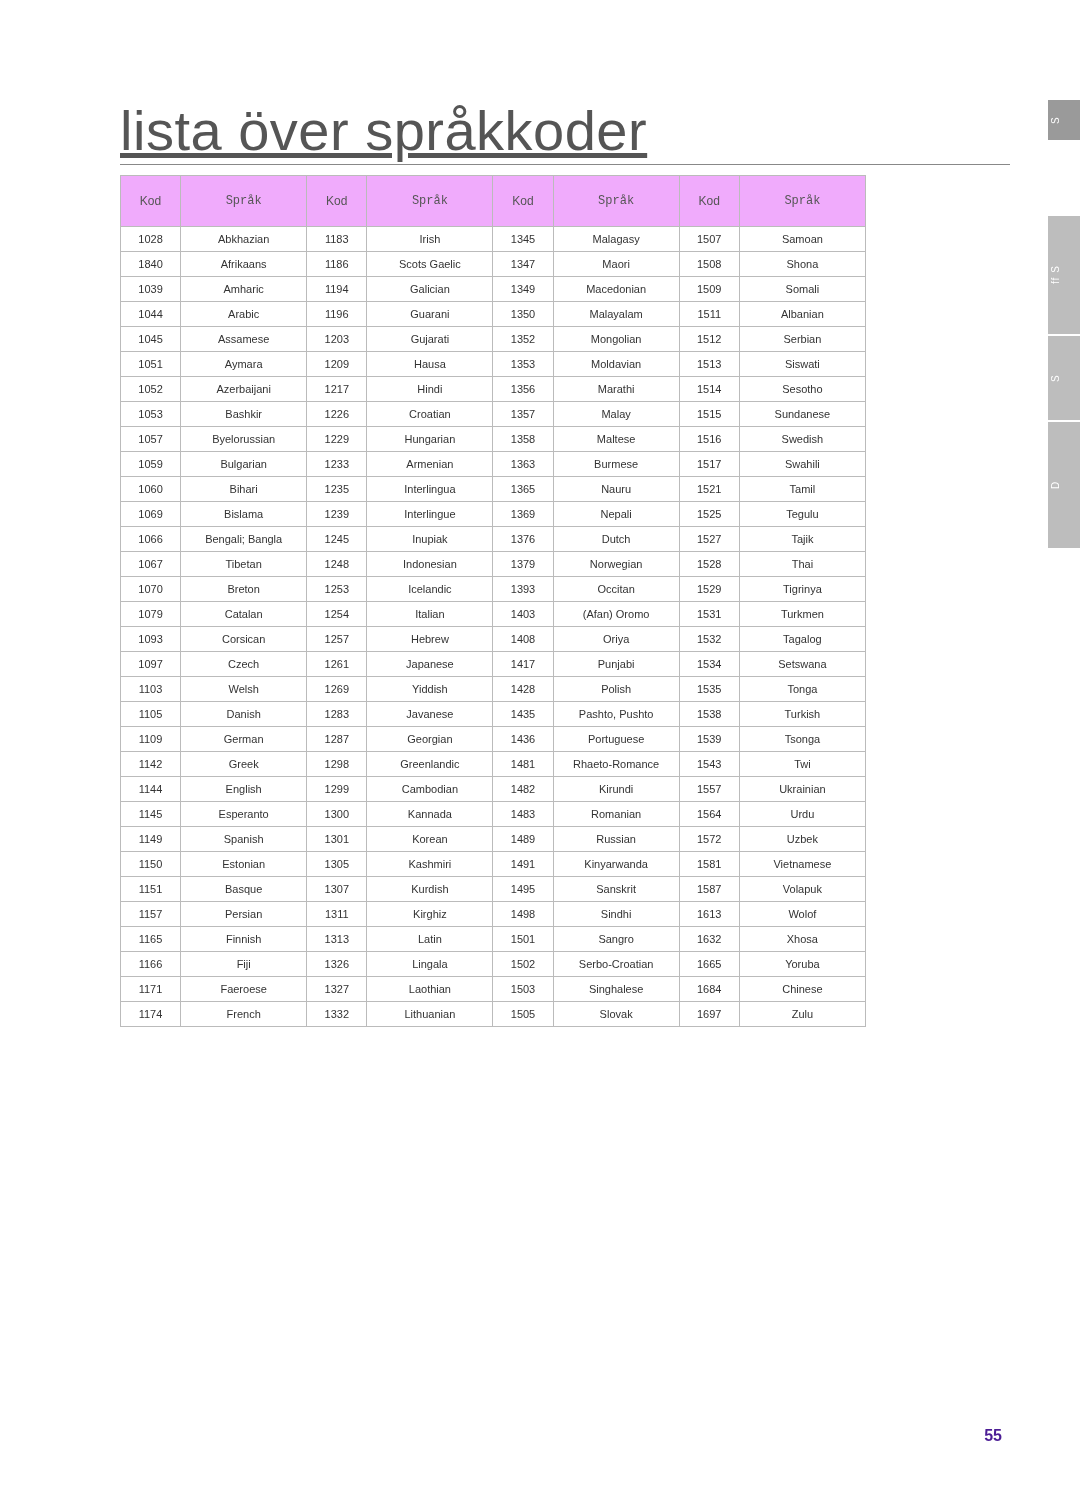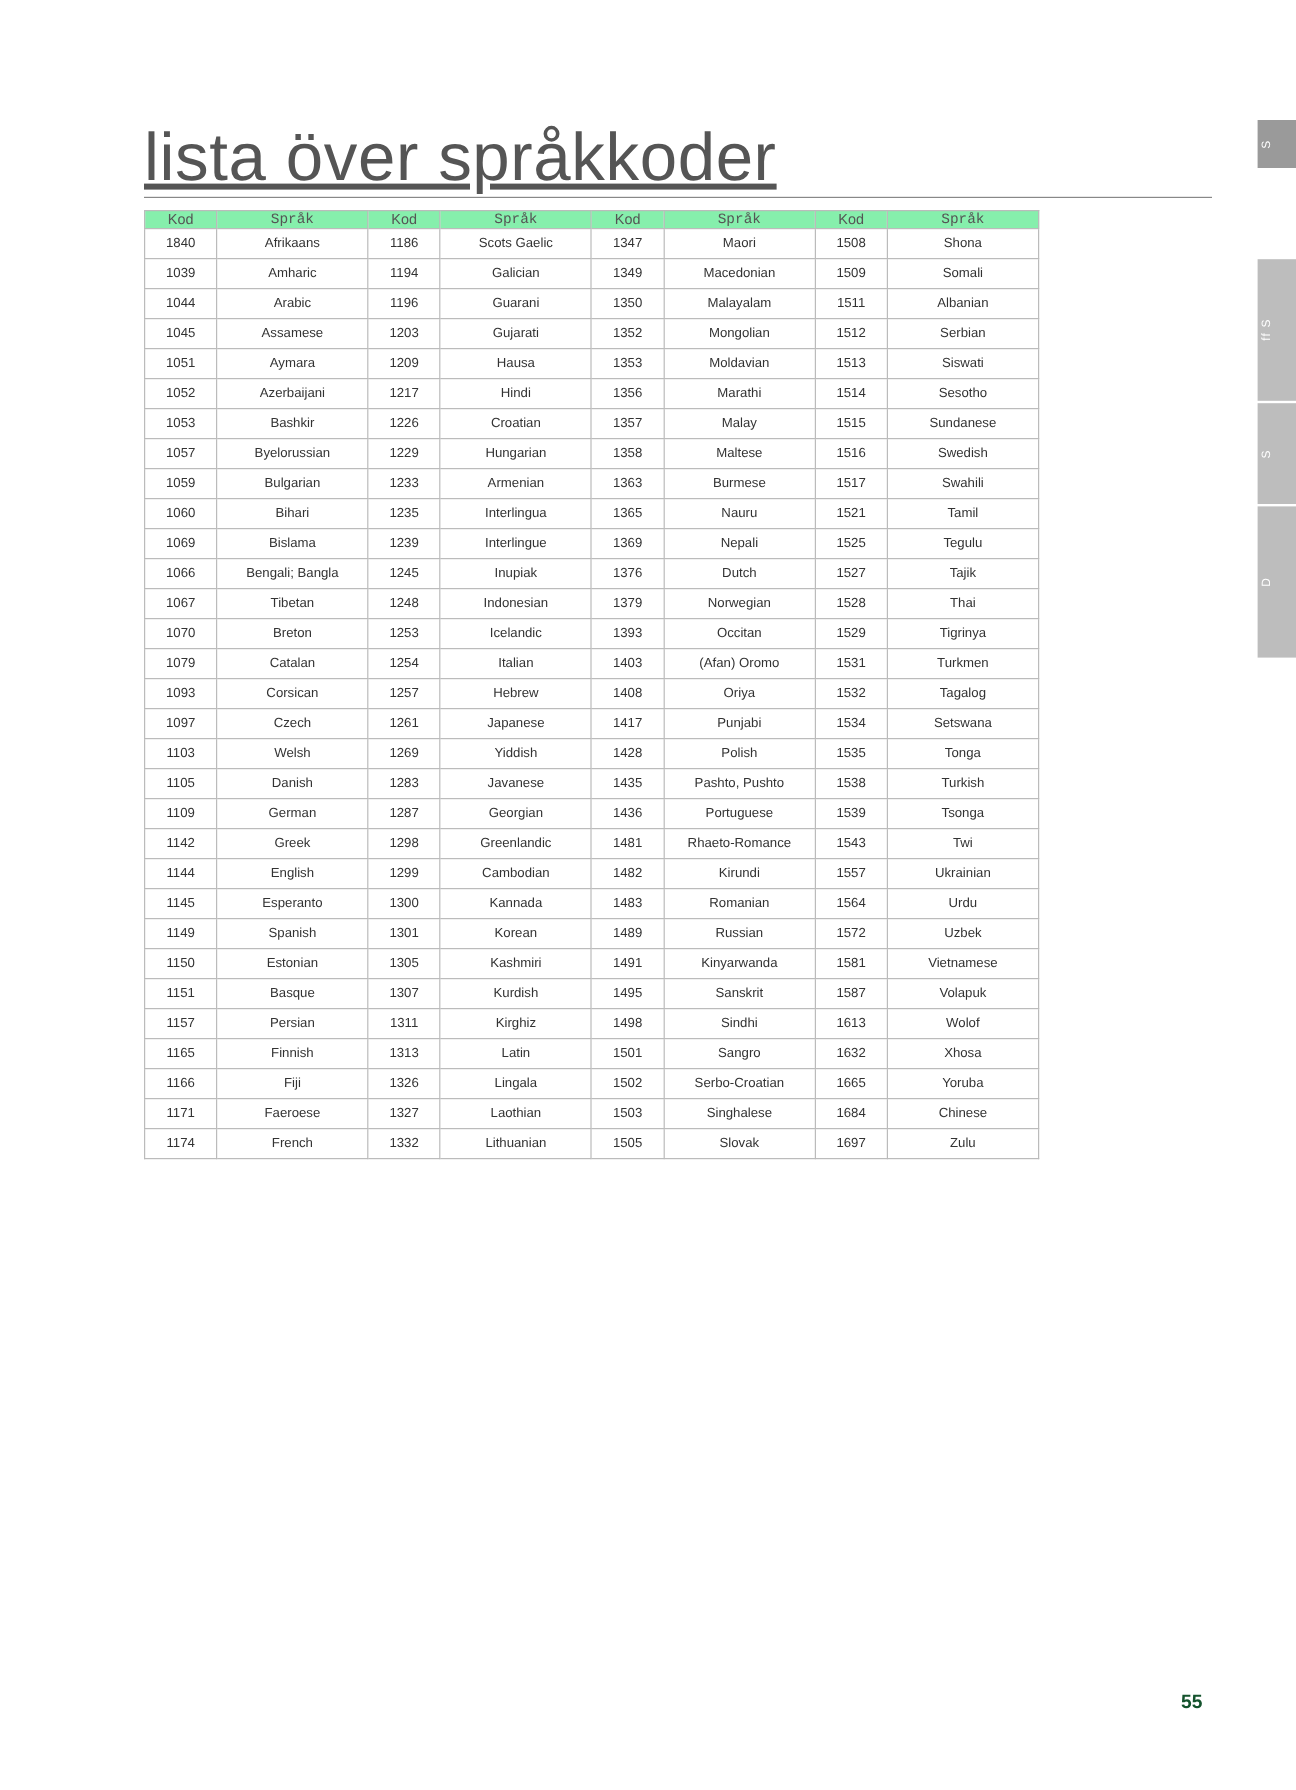--- a/index.html
+++ b/index.html
@@ -38,25 +38,25 @@
     max-width: 740px;
   }
   table.codes {
     border-collapse: collapse;
     width: 100%;
     max-width: 746px;
     font-size: 11px;
     table-layout: fixed;
   }
   table.codes th {
-    background: #86efac;
+    background: #f0abfc;
     font-weight: normal;
     font-size: 12px;
     color: #555;
-    padding: 0 2px;
+    padding: 18px 2px;
     border: 1px solid #bbb;
     text-align: center;
   }
   table.codes td {
     border: 1px solid #bbb;
     padding: 6px 2px;
     text-align: center;
     font-size: 11px;
     color: #333;
   }
@@ -85,25 +85,25 @@
     margin-bottom: 2px;
     letter-spacing: 1px;
   }
   .tab.top { background: #9a9a9a; height: 40px; }
   .tab.spacer { background: transparent; height: 74px; margin:0; }
   .tab.t2 { height: 118px; }
   .tab.t3 { height: 84px; }
   .tab.t4 { height: 126px; }
   .pagenum {
     position: absolute;
-    bottom: 64px;
+    bottom: 47px;
     right: 78px;
     font-size: 16px;
     font-weight: bold;
-    color: #14532d;
+    color: #4c1d95;
   }
   th.code-h { width: 60px; }
   th.lang-h { width: 126px; font-family: Liberation Mono, monospace; }
 </style>
 </head>
 <body>
 
 <div class="page">
   <div class="title">lista över språkkoder</div>
 
@@ -115,20 +115,30 @@
         <th class="code-h">Kod</th>
         <th class="lang-h">Språk</th>
         <th class="code-h">Kod</th>
         <th class="lang-h">Språk</th>
         <th class="code-h">Kod</th>
         <th class="lang-h">Språk</th>
       </tr>
     </thead>
     <tbody id="tbody">
         <tr>
+          <td class="code">1028</td>
+          <td class="lang">Abkhazian</td>
+          <td class="code">1183</td>
+          <td class="lang">Irish</td>
+          <td class="code">1345</td>
+          <td class="lang">Malagasy</td>
+          <td class="code">1507</td>
+          <td class="lang">Samoan</td>
+        </tr>
+        <tr>
           <td class="code">1840</td>
           <td class="lang">Afrikaans</td>
           <td class="code">1186</td>
           <td class="lang">Scots Gaelic</td>
           <td class="code">1347</td>
           <td class="lang">Maori</td>
           <td class="code">1508</td>
           <td class="lang">Shona</td>
         </tr>
         <tr>

